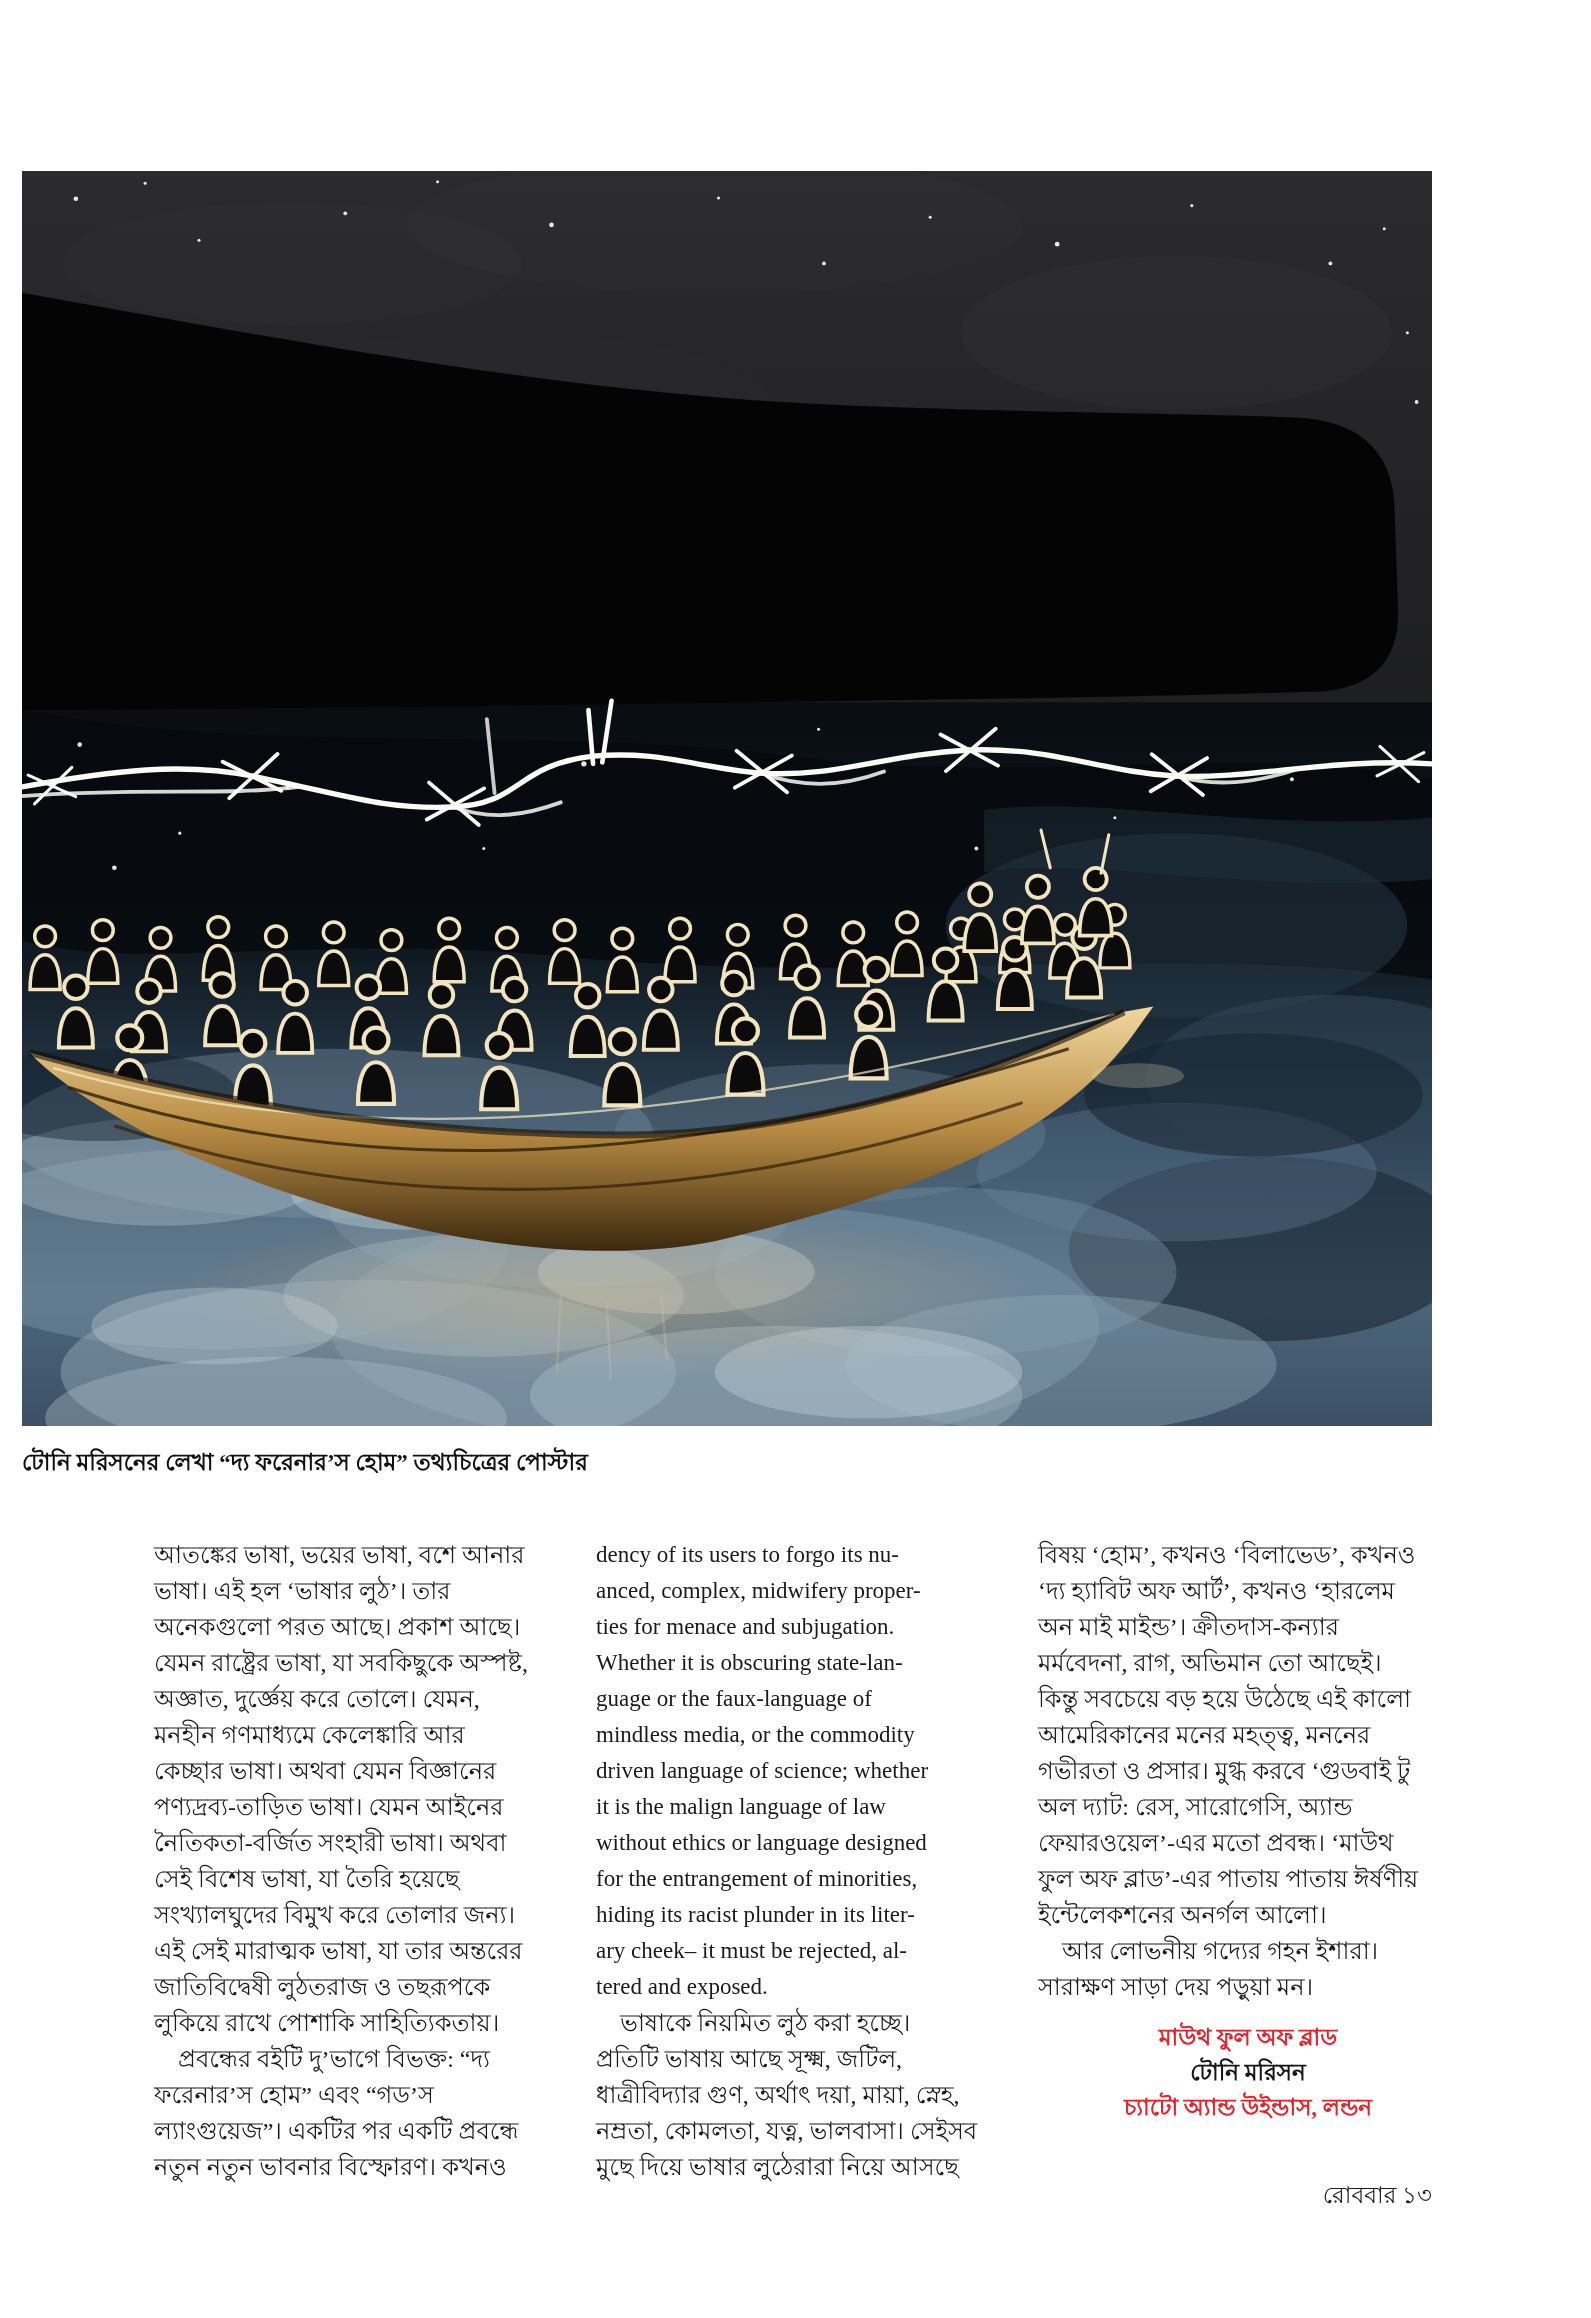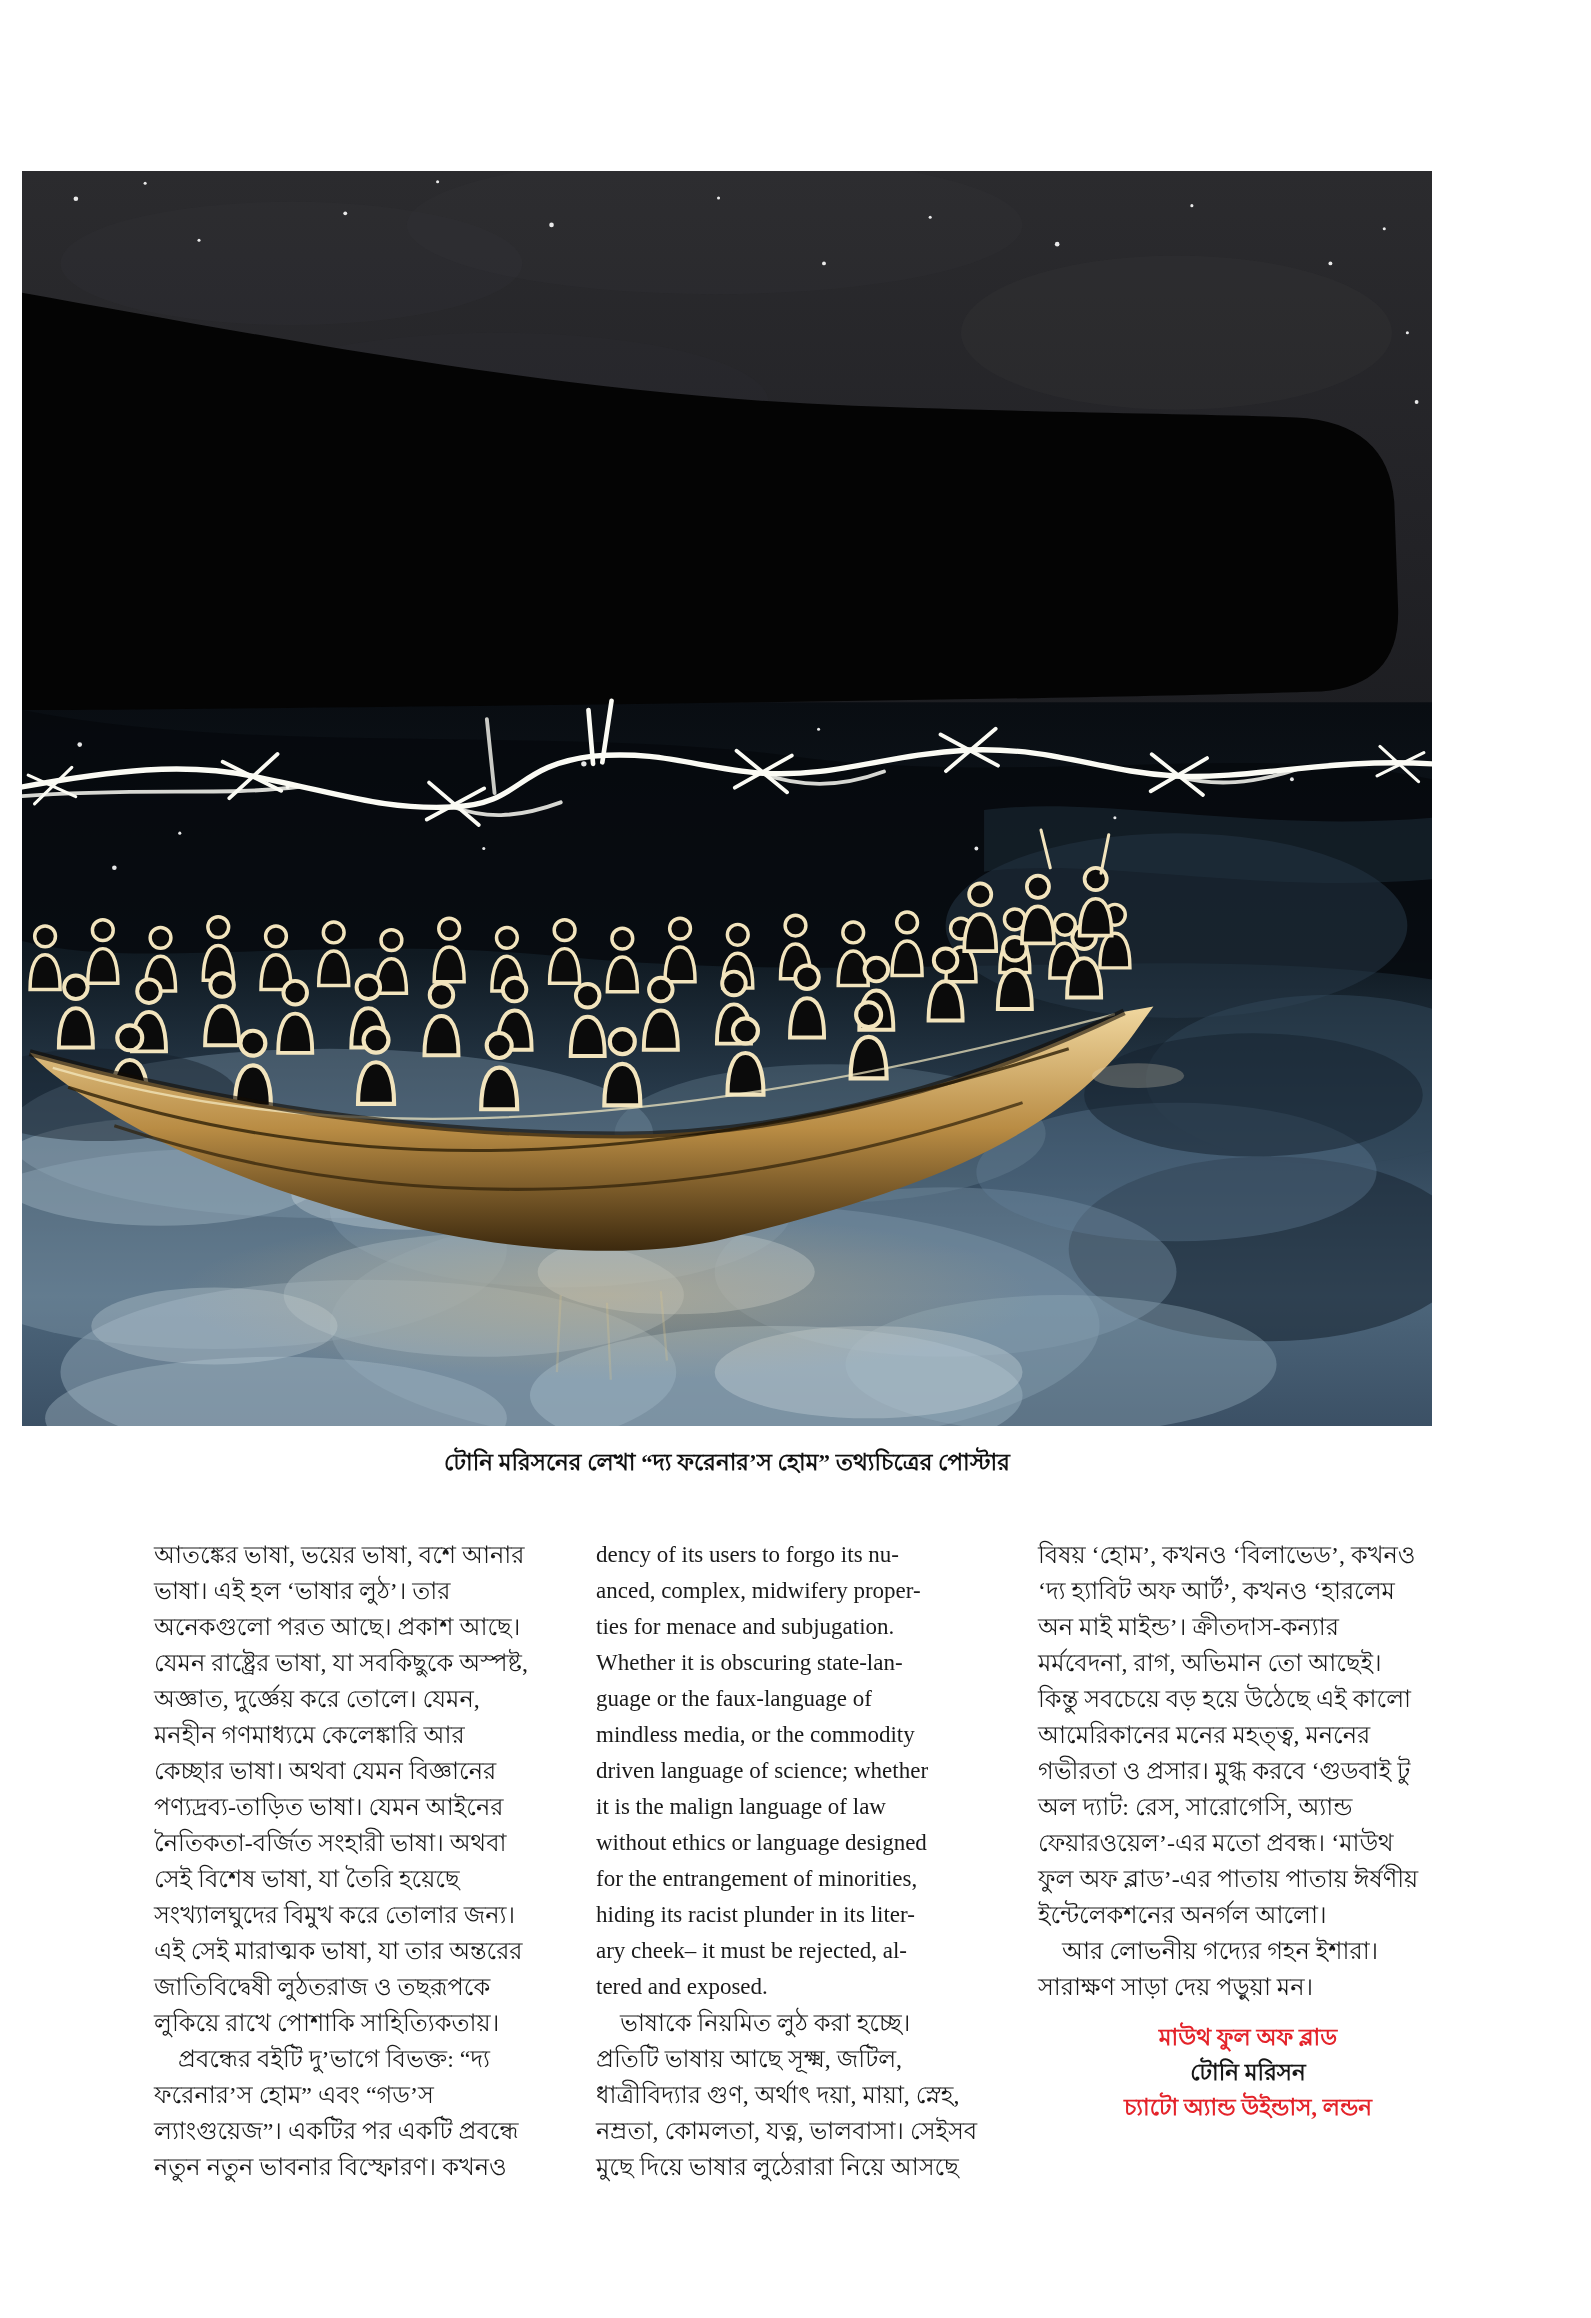--- a/index.html
+++ b/index.html
@@ -11,21 +11,21 @@
     color:#1c1c1c;
     overflow:hidden;
   }
   .poster{
     position:absolute;left:22px;top:171px;width:1410px;height:1255px;
     margin:0;padding:0;background:#0d0f12;
   }
   .poster svg{display:block;width:100%;height:100%;}
   .caption{
     position:absolute;left:22px;top:1447px;width:1410px;
-    text-align:center;font-weight:bold;font-size:23px;line-height:31px;color:#101010;
+    text-align:left;font-weight:bold;font-size:23px;line-height:31px;color:#101010;
   }
   .columns{
     position:absolute;left:154px;top:1537px;width:1303px;
     display:grid;grid-template-columns:420px 420px 420px;column-gap:22px;
   }
   .line-block{
     margin:0;white-space:pre-line;
     font-size:23px;line-height:36px;color:#1a1a1a;
   }
   .bn{font-size:24px;}
@@ -283,15 +283,19 @@
  আর লোভনীয় গদ্যের গহন ইশারা।
 সারাক্ষণ সাড়া দেয় পড়ুয়া মন।</p>
       <div class="attribution">
         <div class="red">মাউথ ফুল অফ ব্লাড</div>
         <div>টোনি মরিসন</div>
         <div class="red">চ্যাটো অ্যান্ড উইন্ডাস, লন্ডন</div>
       </div>
     </div>
   </div>
 
+  <div class="footer">
+    <span>রোববার</span>
+    <span>১৩</span>
+  </div>
 
 </div>
 
 
 </body></html>

